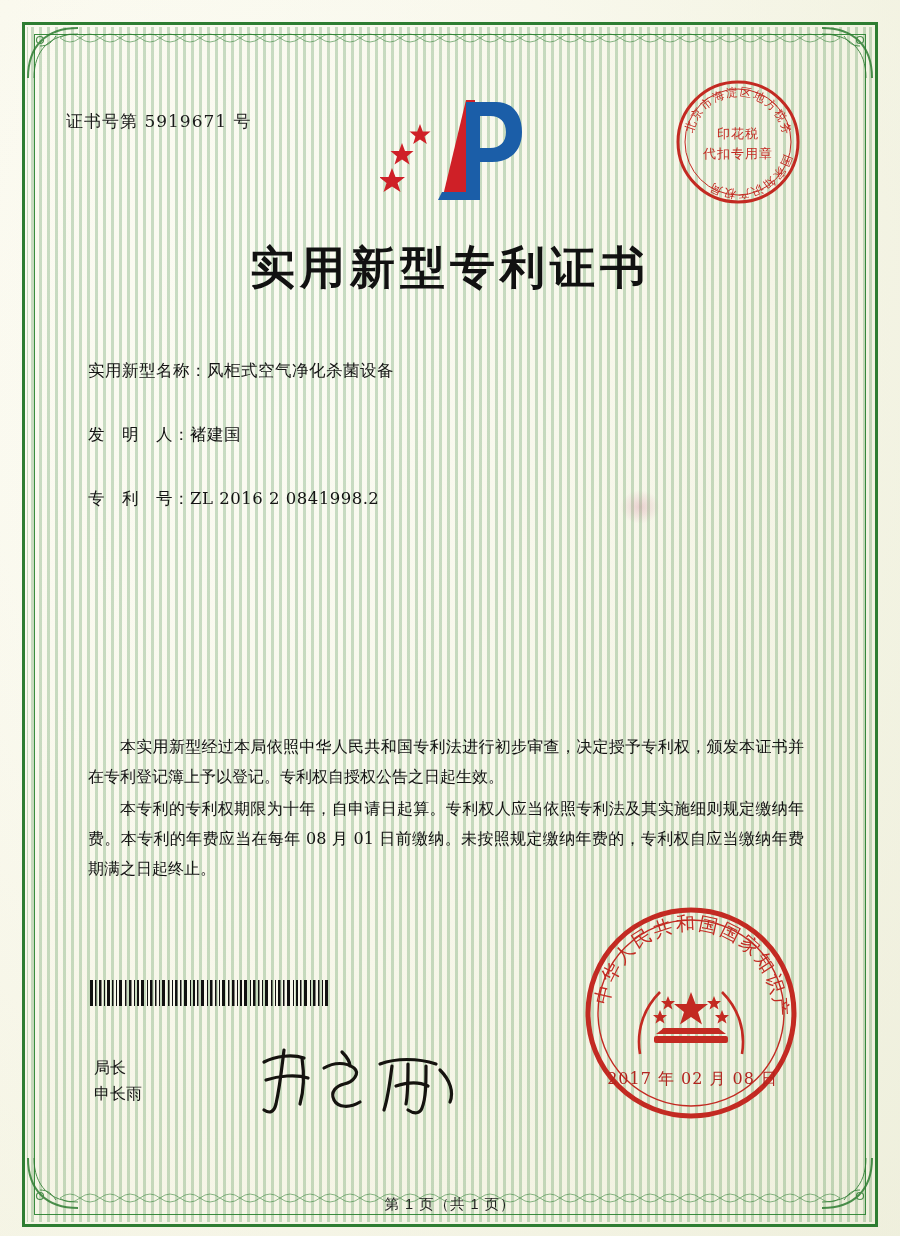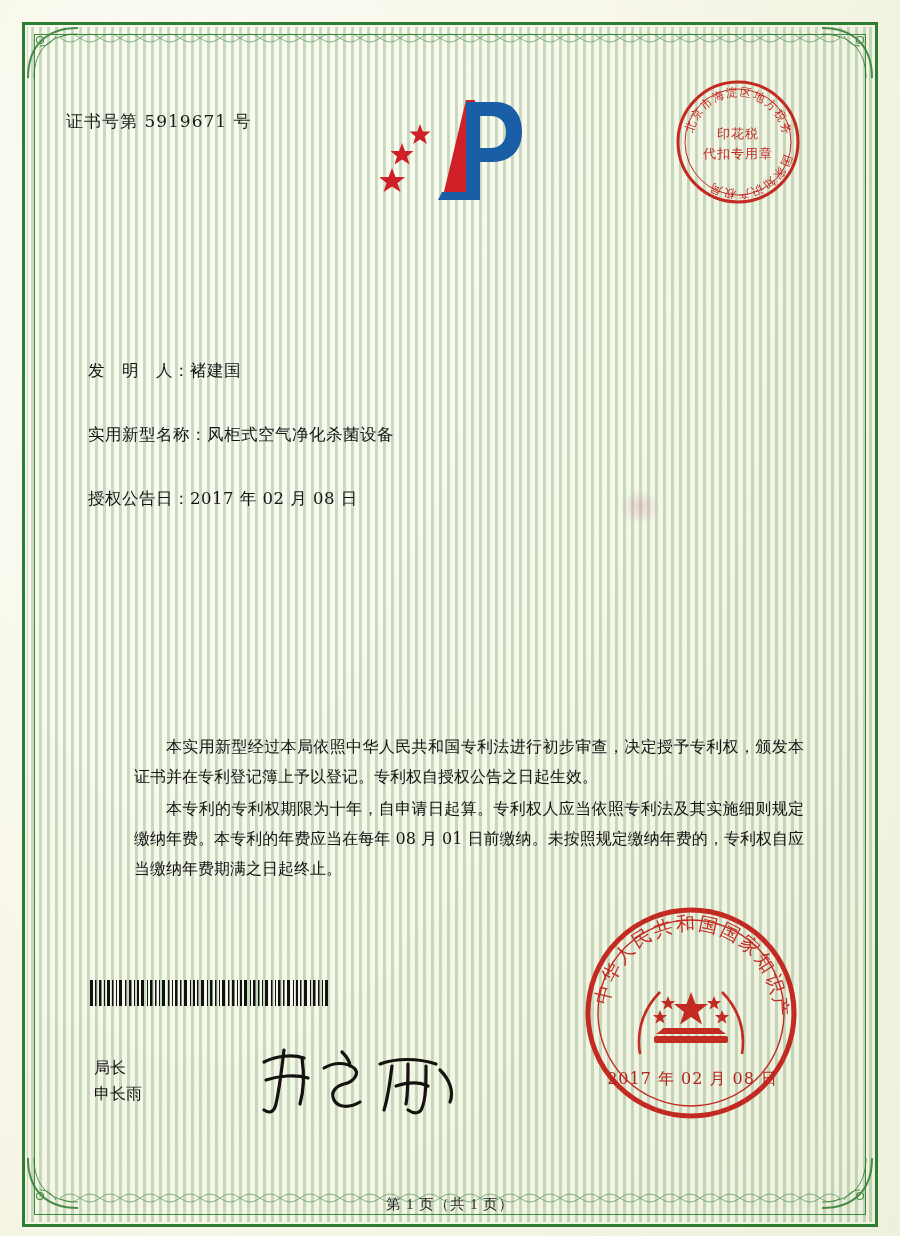--- a/index.html
+++ b/index.html
@@ -138,21 +138,20 @@
     width: 716px;
     font-family: "DejaVu Serif", "Liberation Serif", serif;
     font-size: 16px;
     line-height: 30px;
     color: #141414;
     text-align: justify;
   }
   .body-text p {
     margin: 0 0 2px 0;
     text-indent: 32px;
-    padding-left: 46px;
   }
 
   .barcode {
     position: absolute;
     left: 30px; top: 920px;
     width: 250px; height: 26px;
   }
 
   
   .sign-block {
@@ -182,21 +181,21 @@
     font-size: 16px;
     color: #b3241f;
     letter-spacing: 1px;
     white-space: nowrap;
   }
 
   .page-footer {
     position: absolute;
     left: 0; right: 0; bottom: 22px;
     text-align: center;
-    font-family: Liberation Serif, serif;
+    font-family: Liberation Sans, sans-serif;
     font-size: 14.5px;
     color: #1d1d1d;
     letter-spacing: 1px;
   }
 
   .smudge {
     position: absolute;
     left: 560px; top: 430px;
     width: 40px; height: 34px;
     background: radial-gradient(ellipse at center, rgba(200,110,140,0.28), rgba(200,110,140,0) 70%);
@@ -273,30 +272,31 @@
       <text font-size="11.5" fill="#c32a22" font-family="'DejaVu Serif',serif" letter-spacing="1.5">
         <textPath href="#arcTop" startOffset="6%">北京市海淀区地方税务局</textPath>
       </text>
       <text font-size="11.5" fill="#c32a22" font-family="'DejaVu Serif',serif" letter-spacing="1.5">
         <textPath href="#arcBottom" startOffset="8%">国家知识产权局</textPath>
       </text>
       <text x="64" y="60" text-anchor="middle" font-size="13" fill="#c32a22" font-family="'DejaVu Serif',serif" letter-spacing="1">印花税</text>
       <text x="64" y="80" text-anchor="middle" font-size="13" fill="#c32a22" font-family="'DejaVu Serif',serif" letter-spacing="1">代扣专用章</text>
     </svg>
 
+    <div class="title">实用新型专利证书</div>
 
     <div class="fields">
+      <div class="field">
+        <span class="lbl">实用新型名称：</span><span class="val">风柜式空气净化杀菌设备</span>
+      </div>
       <div class="field">
         <span class="lbl">发　明　人：</span><span class="val">褚建国</span>
       </div>
       <div class="field">
-        <span class="lbl">实用新型名称：</span><span class="val">风柜式空气净化杀菌设备</span>
-      </div>
-      <div class="field">
-        <span class="lbl">授权公告日：</span><span class="val">2017 年 02 月 08 日</span>
+        <span class="lbl">专　利　号：</span><span class="val">ZL 2016 2 0841998.2</span>
       </div>
     </div>
 
     <div class="smudge"></div>
 
     <div class="body-text">
       <p>本实用新型经过本局依照中华人民共和国专利法进行初步审查，决定授予专利权，颁发本证书并在专利登记簿上予以登记。专利权自授权公告之日起生效。</p>
       <p>本专利的专利权期限为十年，自申请日起算。专利权人应当依照专利法及其实施细则规定缴纳年费。本专利的年费应当在每年 08 月 01 日前缴纳。未按照规定缴纳年费的，专利权自应当缴纳年费期满之日起终止。</p>
     </div>
 

